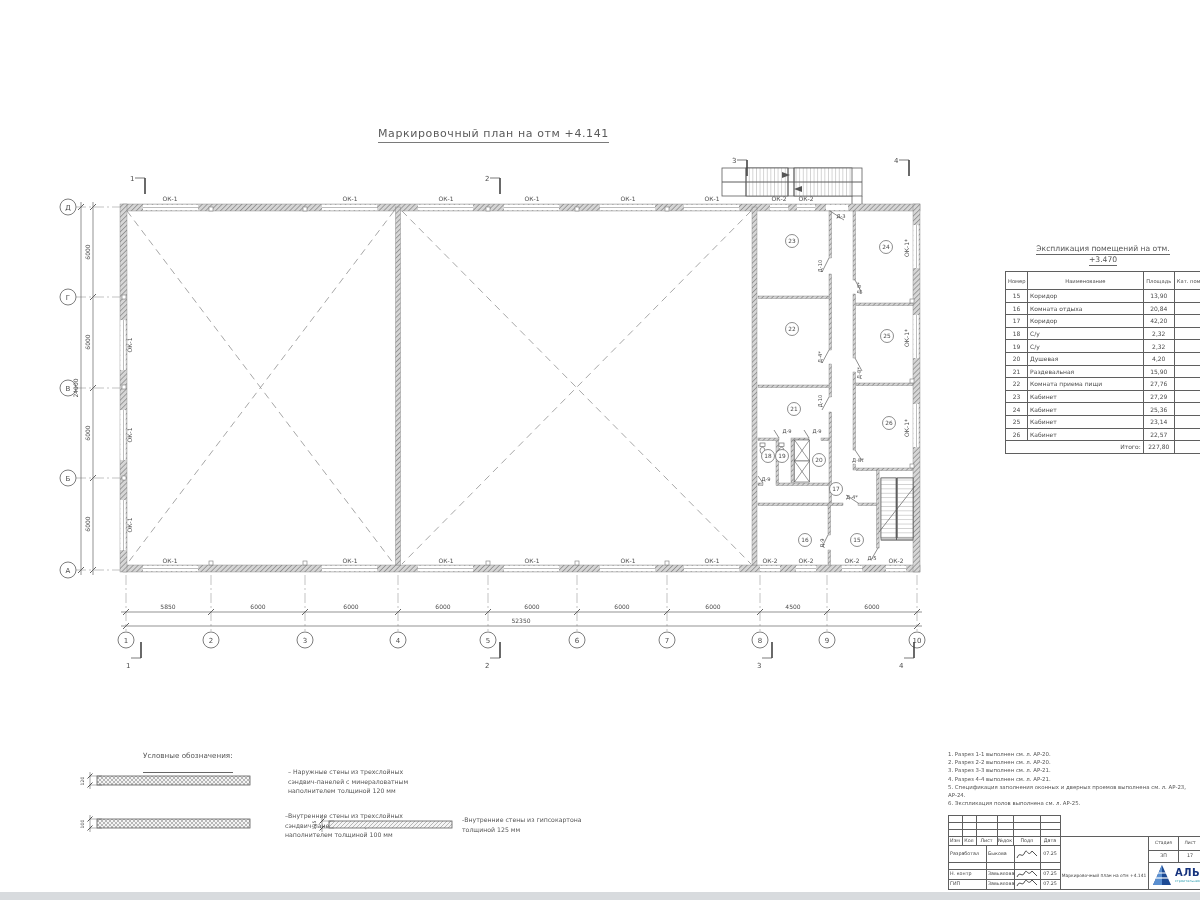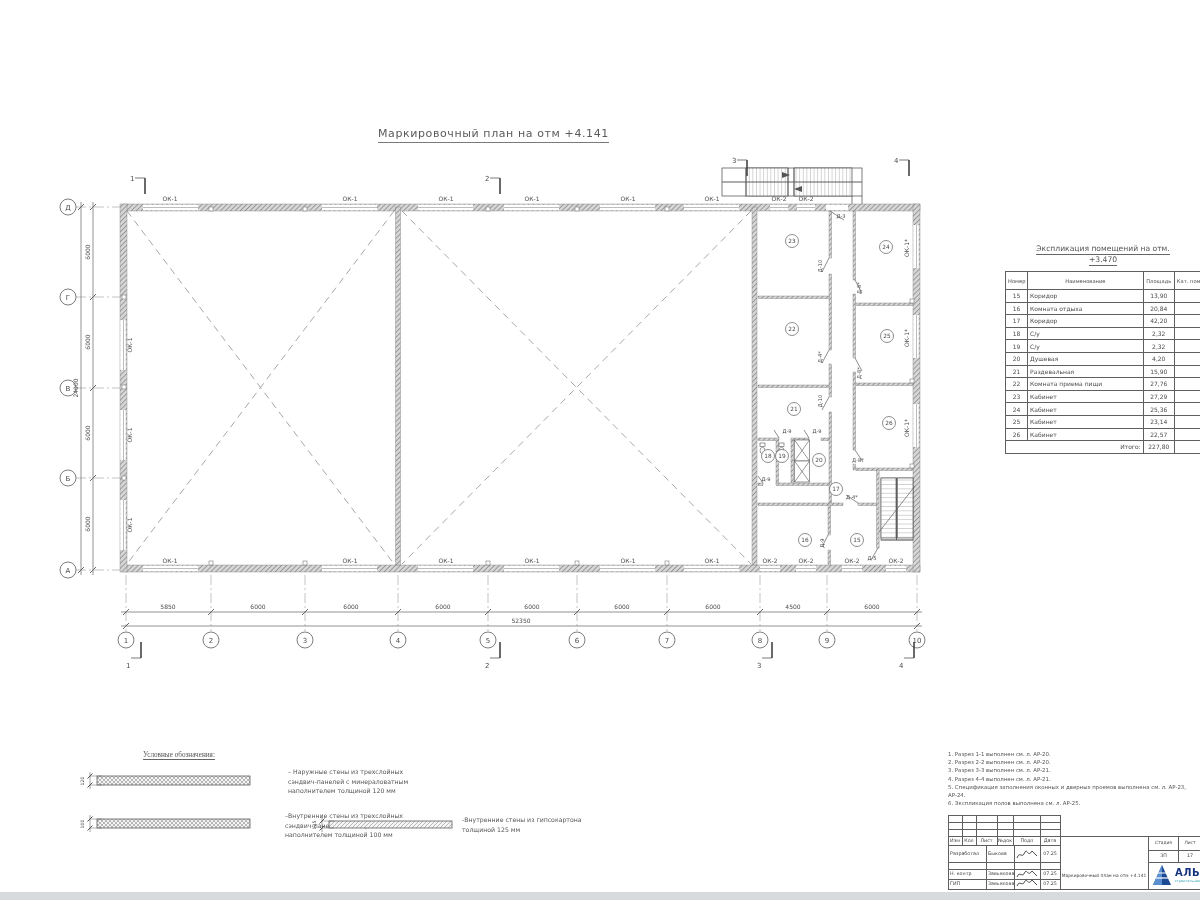--- a/index.html
+++ b/index.html
@@ -15,21 +15,21 @@
   #explic .ttl span{border-bottom:1px solid #666;padding-bottom:1px;}
   #explic table{border-collapse:collapse;margin-top:6px;width:196px;table-layout:fixed;}
   #explic th,#explic td{border:1px solid #5f5f5f;font-weight:normal;font-size:6px;
       padding:0 2px;height:11.6px;overflow:hidden;white-space:nowrap;}
   #explic th{font-size:5.2px;height:17px;text-align:center;}
   #explic td.c{text-align:center;}
   #explic td.r{text-align:right;}
   
   #notes{left:948px;top:750px;font-size:5.4px;line-height:8.2px;color:#555;}
   
-  #legend-title{left:143px;top:751px;font-size:7.2px;color:#555;border-bottom:1px solid #666;padding-bottom:0;font-family:Liberation Serif, serif;}
+  #legend-title{left:143px;top:751px;font-size:7.2px;color:#555;border-bottom:1px solid #666;padding-bottom:12px;}
   .leg-text{position:absolute;font-size:6.2px;line-height:1.55;color:#555;white-space:pre-line;}
   
   #tb{left:948px;top:815px;width:270px;height:76px;font-size:4.8px;color:#444;}
   .ln{position:absolute;background:#5f5f5f;}
   .tbt{position:absolute;text-align:center;overflow:visible;}
   #bottom-strip{left:0;top:892px;width:1200px;height:8px;background:#d8dbde;}
 </style>
 </head>
 <body>
 

